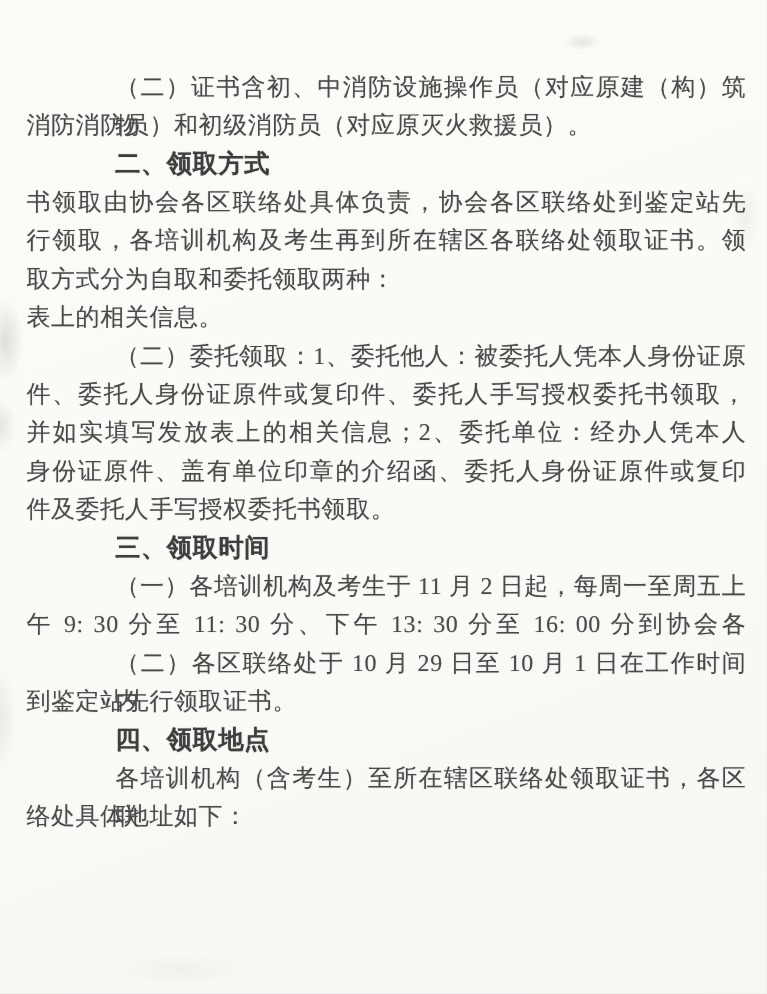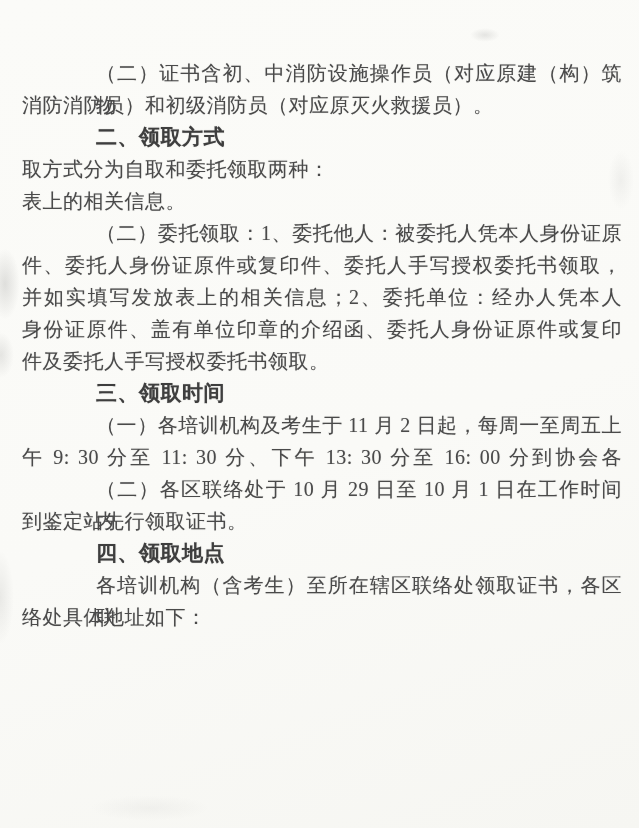--- a/index.html
+++ b/index.html
@@ -84,20 +84,22 @@
   <div class="smudge smudge-left-1"></div>
   <div class="smudge smudge-left-2"></div>
   <div class="smudge smudge-left-3"></div>
   <div class="smudge smudge-mid-1"></div>
   <div class="smudge smudge-bottom-1"></div>
 
   <div class="doc">
     <div class="line ind j">（二）证书含初、中消防设施操作员（对应原建（构）筑物</div>
     <div class="line">消防消防员）和初级消防员（对应原灭火救援员）。</div>
     <div class="line ind h">二、领取方式</div>
+    <div class="line j">书领取由协会各区联络处具体负责，协会各区联络处到鉴定站先</div>
+    <div class="line j">行领取，各培训机构及考生再到所在辖区各联络处领取证书。领</div>
     <div class="line">取方式分为自取和委托领取两种：</div>
     <div class="line">表上的相关信息。</div>
     <div class="line ind j">（二）委托领取：1、委托他人：被委托人凭本人身份证原</div>
     <div class="line j">件、委托人身份证原件或复印件、委托人手写授权委托书领取，</div>
     <div class="line j">并如实填写发放表上的相关信息；2、委托单位：经办人凭本人</div>
     <div class="line j">身份证原件、盖有单位印章的介绍函、委托人身份证原件或复印</div>
     <div class="line">件及委托人手写授权委托书领取。</div>
     <div class="line ind h">三、领取时间</div>
     <div class="line ind j">（一）各培训机构及考生于 11 月 2 日起，每周一至周五上</div>
     <div class="line j">午 9: 30 分至 11: 30 分、下午 13: 30 分至 16: 00 分到协会各</div>

